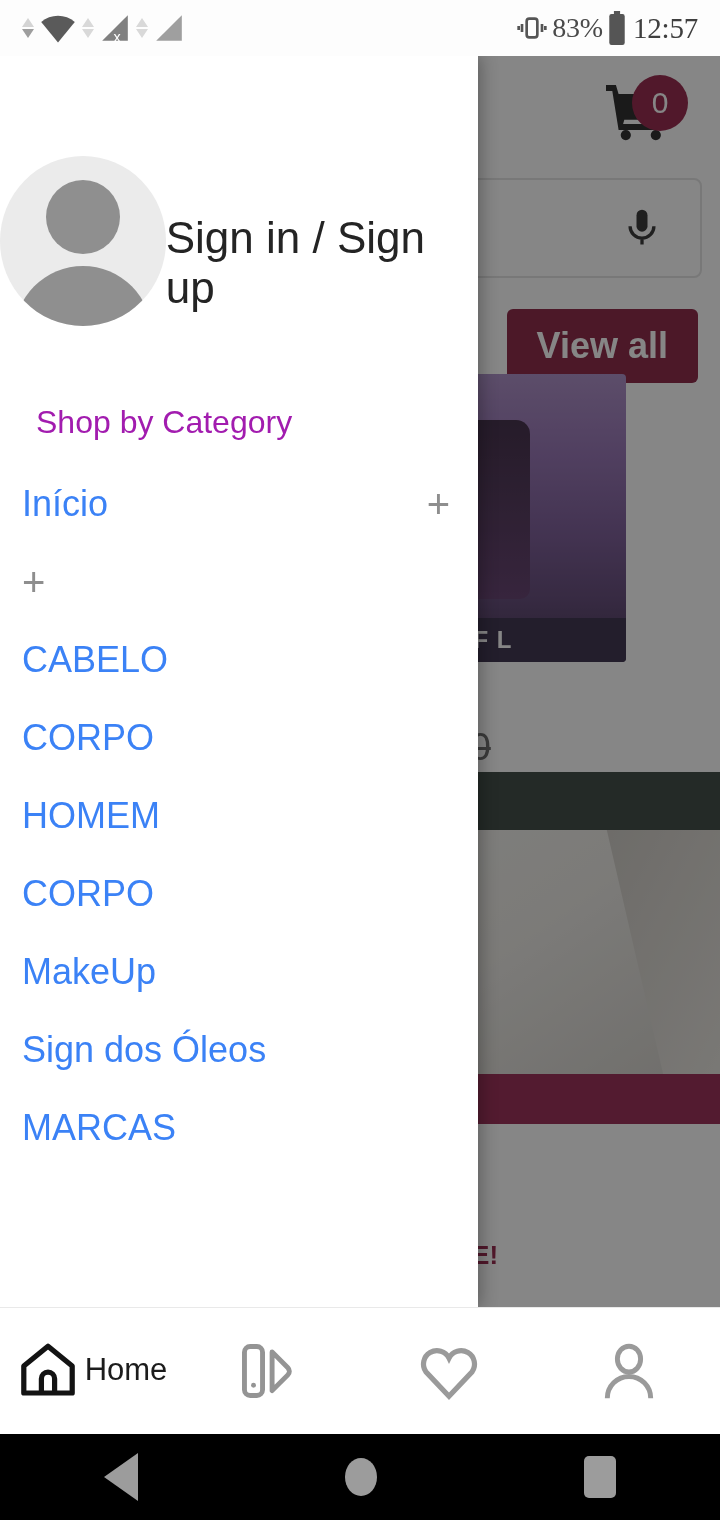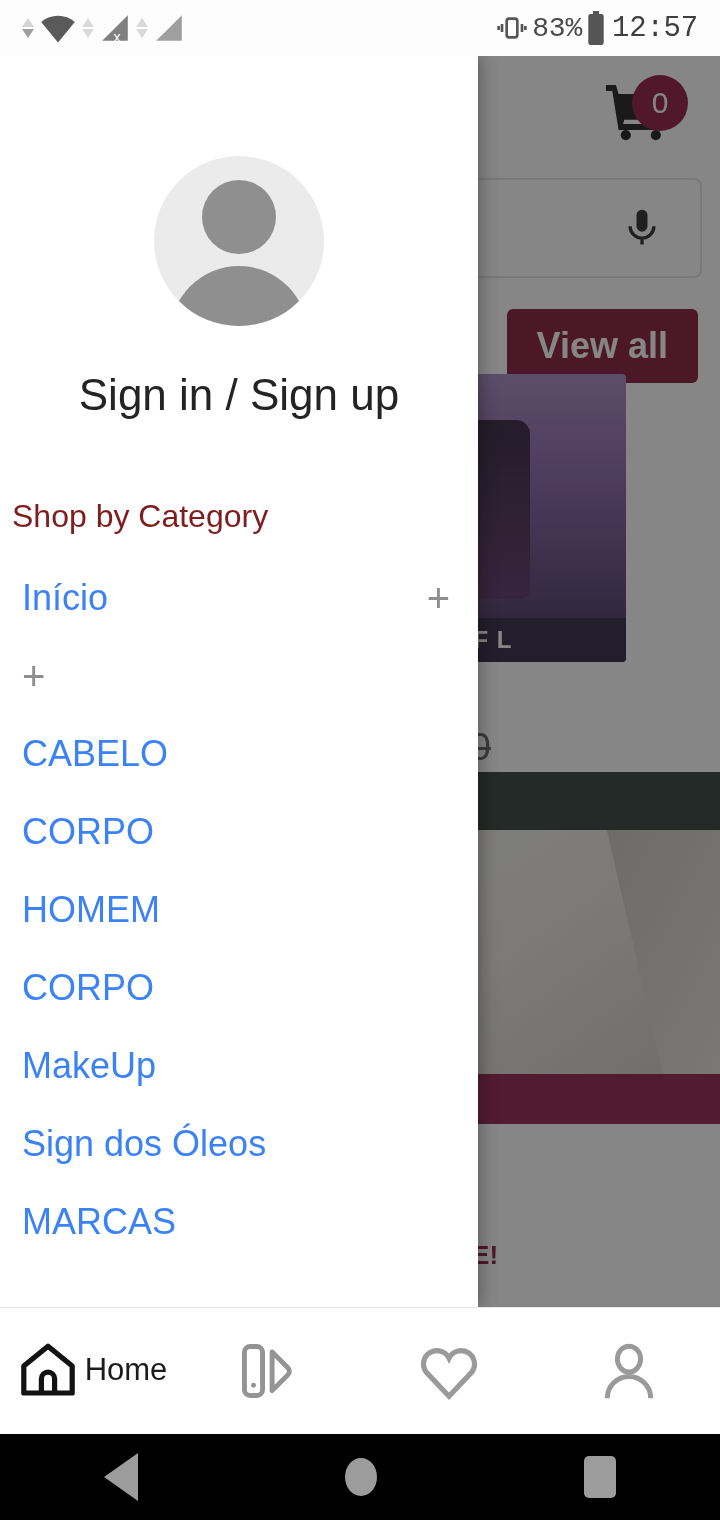--- a/index.html
+++ b/index.html
@@ -31,21 +31,21 @@
     justify-content: space-between;
     padding: 0 22px 0 22px;
     z-index: 40;
   }
   #status-left { display: flex; align-items: center; gap: 4px; }
   #status-right { display: flex; align-items: center; gap: 3px; }
 
   .sb-text {
     font-size: 28px;
     color: #4a4a4a;
-    font-family: Liberation Mono, monospace;
+    font-family: Liberation Serif, serif;
     letter-spacing: -0.2px;
   }
   .sb-clock { font-size: 29px; color: #3f3f3f; margin-left: 2px; }
 
   .arrows-small { display: flex; flex-direction: column; gap: 2px; align-items: center; }
   .tri-up {
     width: 0; height: 0;
     border-left: 6px solid transparent;
     border-right: 6px solid transparent;
     border-bottom: 9px solid #d4d4d4;
@@ -316,21 +316,21 @@
     height: 1251px;
     background: #ffffff;
     z-index: 20;
     box-shadow: 3px 0 16px rgba(0,0,0,0.30);
     overflow: hidden;
   }
 
   #drawer-header {
     padding-top: 100px;
     display: flex;
-    flex-direction: column;
+    flex-direction: row;
     align-items: center;
   }
   #avatar {
     width: 170px; height: 170px;
     border-radius: 50%;
     background: #ebebeb;
     position: relative;
     overflow: hidden;
   }
   #avatar .head {
@@ -353,21 +353,22 @@
     margin-top: 44px;
     font-size: 44px;
     color: #242424;
     font-family: "Liberation Sans", sans-serif;
   }
 
   #shop-by-label {
     margin-top: 78px;
     padding-left: 12px;
     font-size: 32px;
-    color: #7f1d1d;
+    color: #a21caf;
+    margin-left: 24px;
   }
 
   #cat-list { margin-top: 24px; }
   .cat-item {
     height: 78px;
     display: flex;
     align-items: center;
     justify-content: space-between;
     padding: 0 28px 0 22px;
   }

